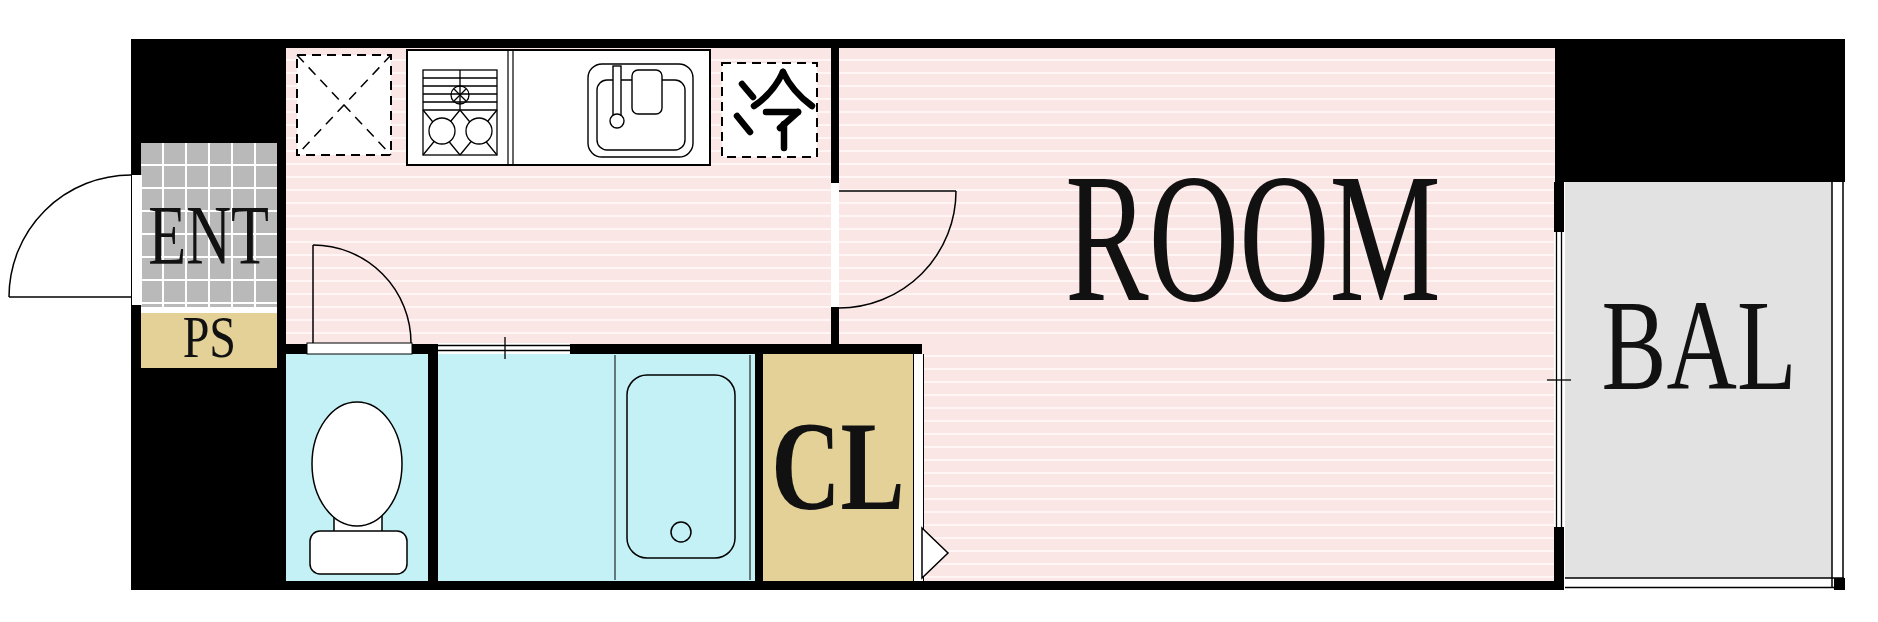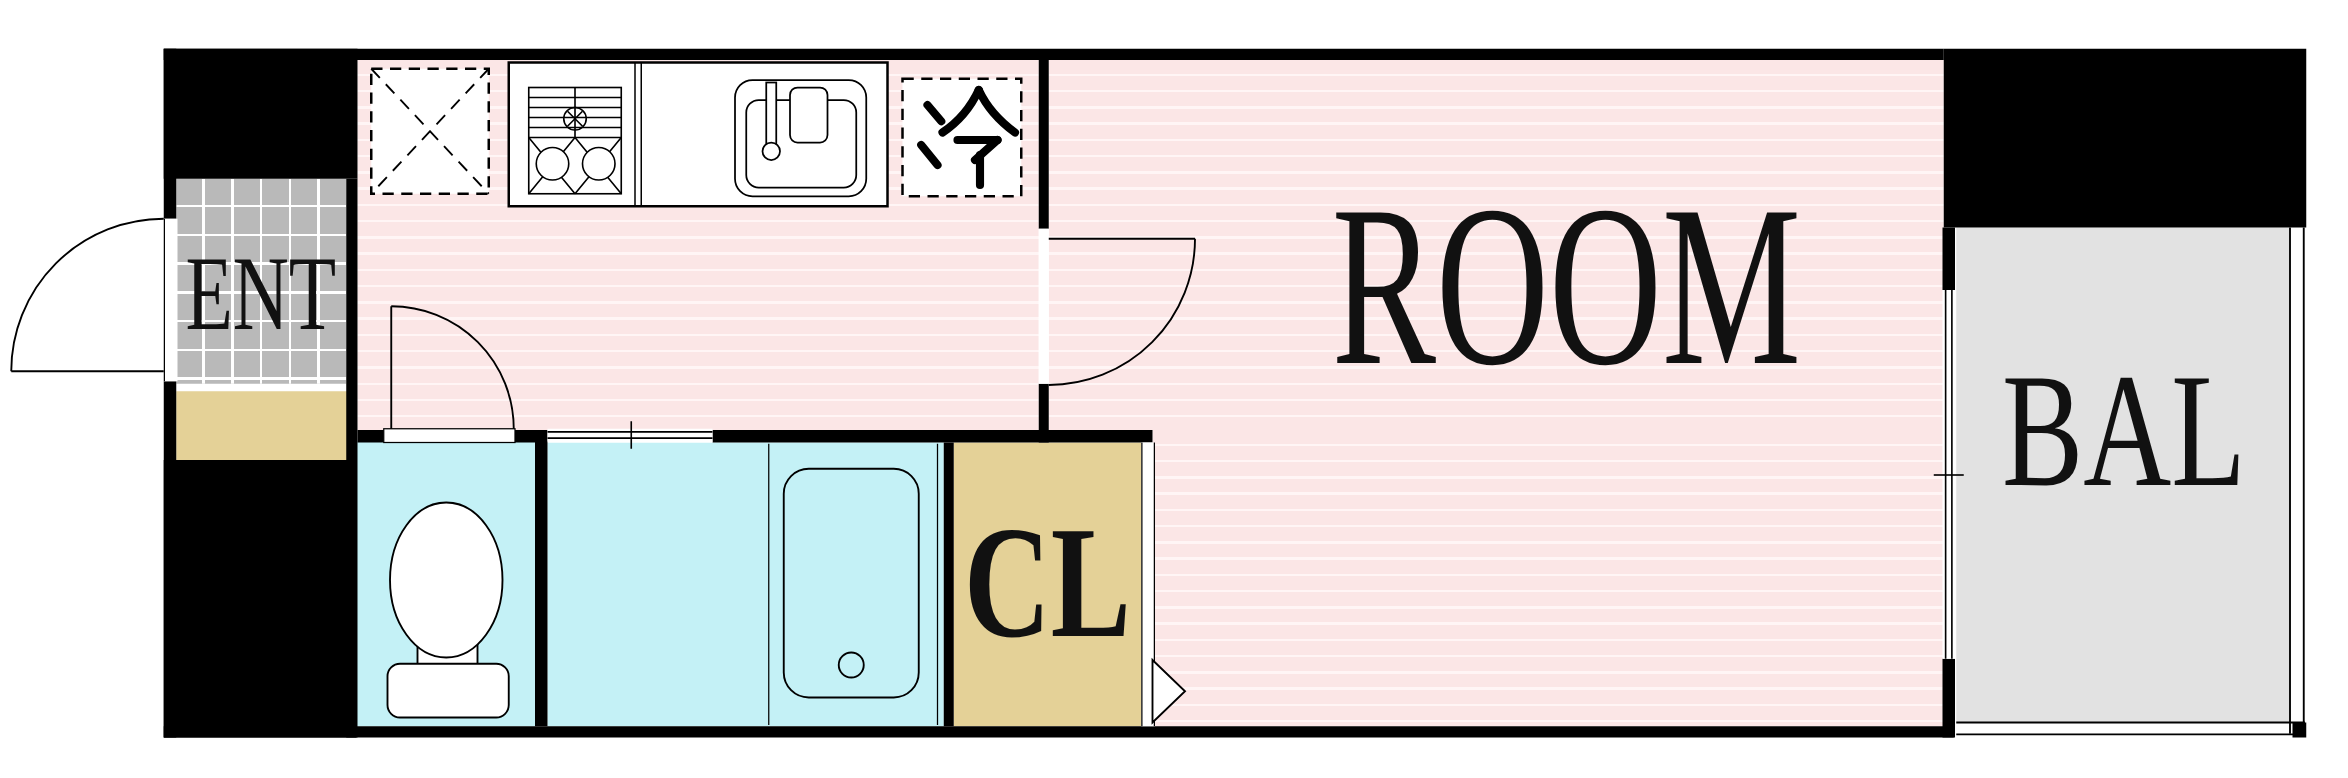--- a/index.html
+++ b/index.html
@@ -153,24 +153,27 @@
     <g stroke="#000" stroke-width="1.5" fill="none">
       <path d="M1832,182 V587 M1843,182 V589"></path>
       <path d="M1565,578 H1844 M1565,587.5 H1844"></path>
       <rect x="1834" y="578" width="11" height="12" fill="#000" stroke="none"></rect>
     </g>
   </svg>
 
   <div class="label z50" style="left:141px;top:160px;width:136px;height:150px;font-size:85px;">
     <span class="sx73">ENT</span>
   </div>
+  <div class="label z50" style="left:141px;top:310px;width:137px;height:55px;font-size:60px;">
+    <span class="sx80">PS</span>
+  </div>
   <span class="visually-hidden">冷</span>
   <div class="label z50" style="left:763px;top:379px;width:150px;height:175px;font-size:128px;font-weight:bold;">
     <span class="sx75">CL</span>
   </div>
-  <div class="label z50" style="left:922px;top:140px;width:662px;height:175px;font-size:184px;">
+  <div class="label z50" style="left:922px;top:150px;width:662px;height:175px;font-size:184px;">
     <span class="sx68">ROOM</span>
   </div>
   <div class="label z50" style="left:1565px;top:190px;width:267px;height:310px;font-size:130px;align-items:center;">
     <span class="sx75">BAL</span>
   </div>
 
 </div>
 
 </body></html>

